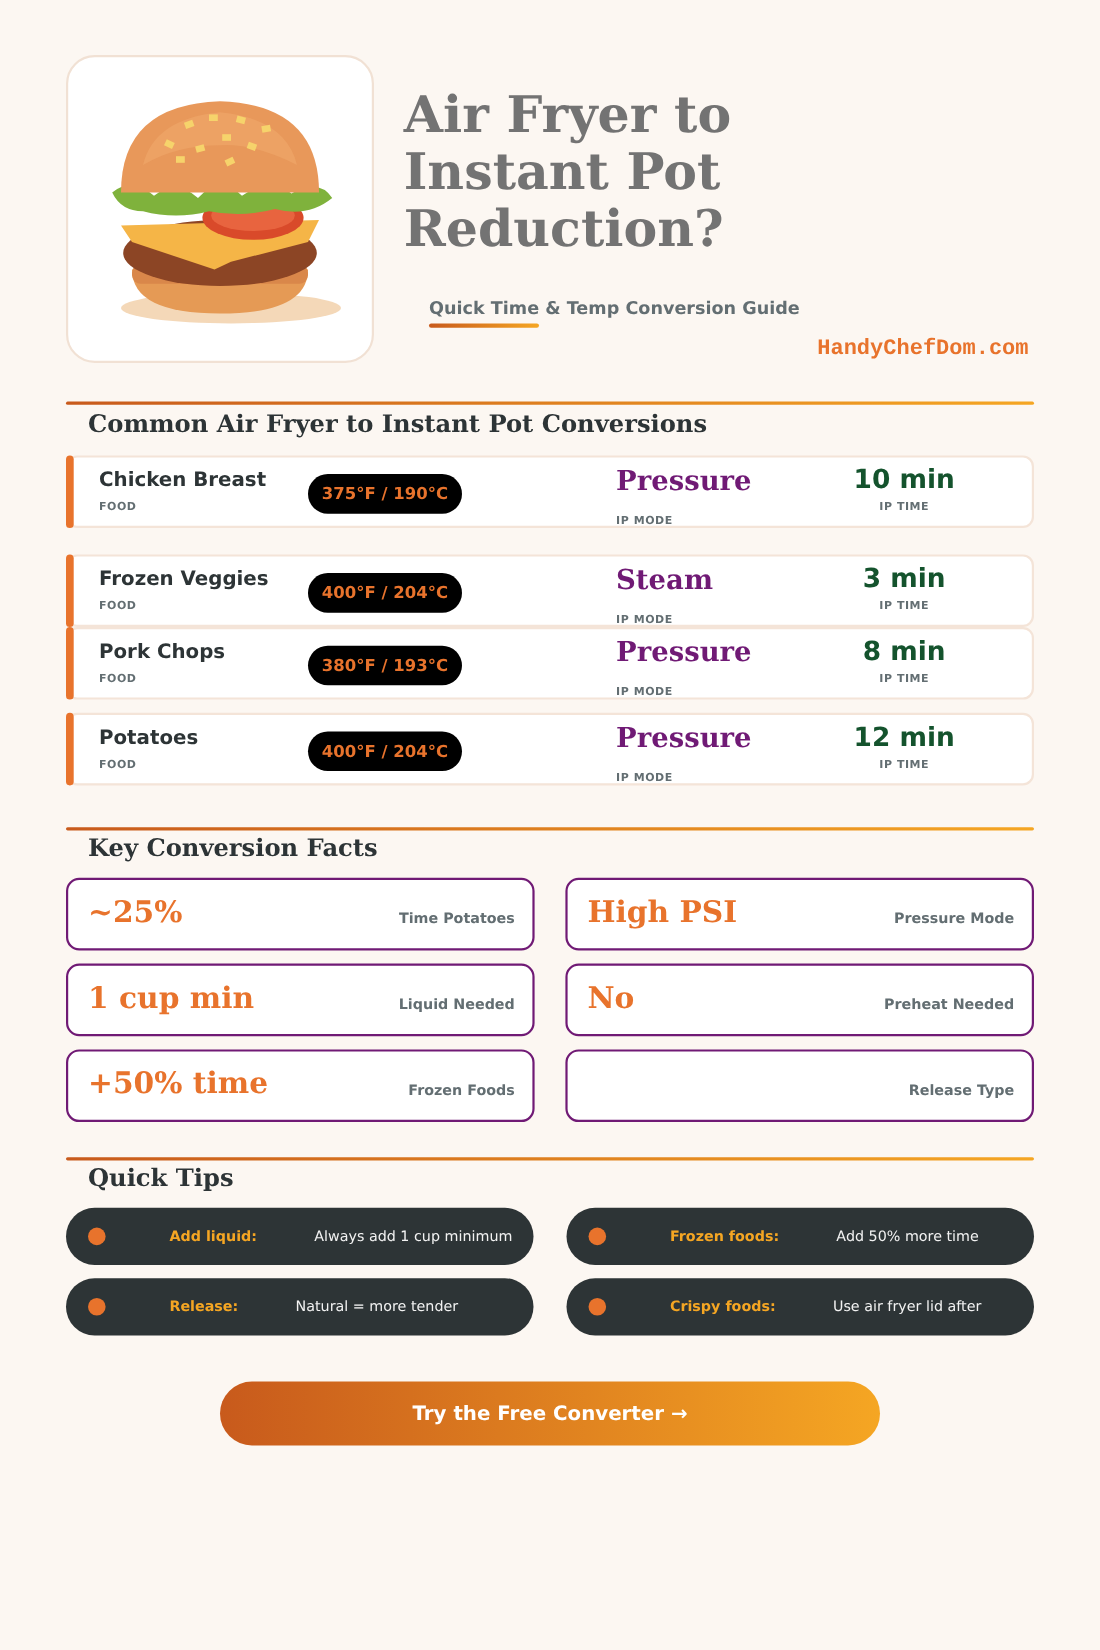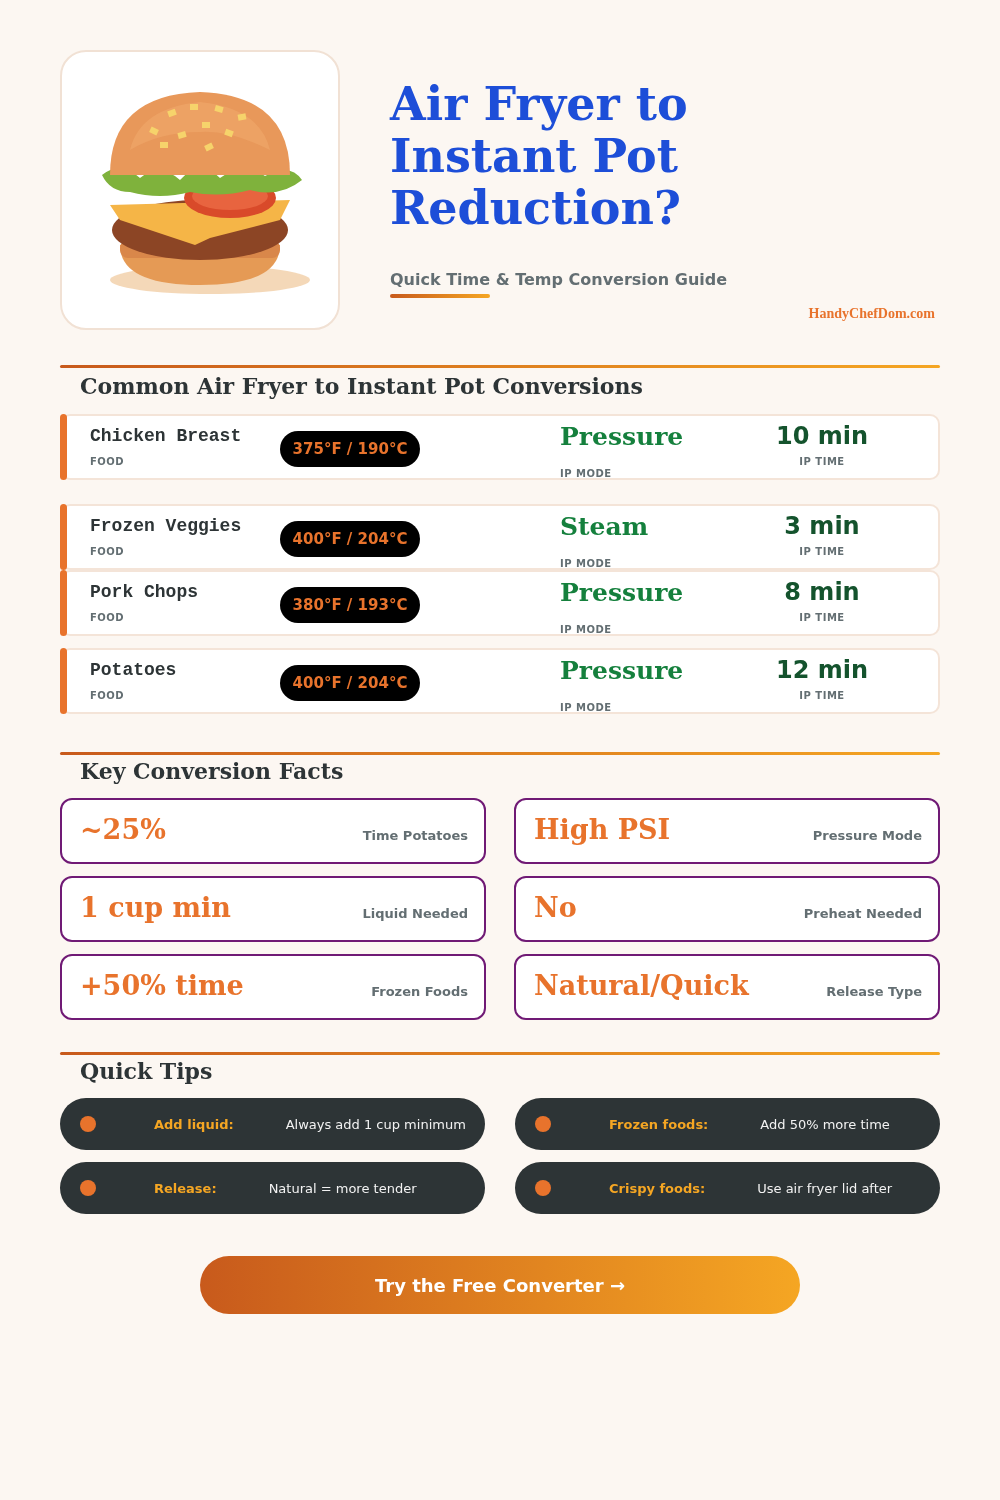--- a/index.html
+++ b/index.html
@@ -10,35 +10,35 @@
     color: #2d3436;
     position: relative;
     overflow: hidden;
   }
   .hero-image {
     position: absolute; left: 60px; top: 50px; width: 280px; height: 280px;
     background: #ffffff; border: 2px solid #f1e1d4; border-radius: 26px;
     display: flex; align-items: center; justify-content: center;
   }
   .title {
-    position: absolute; left: 390px; top: 78px; width: 420px;
+    position: absolute; left: 367px; top: 78px; width: 420px;
     font-family: "DejaVu Serif", serif; font-weight: bold;
-    font-size: 46px; line-height: 52px; color: #1d4ed8;
+    font-size: 46px; line-height: 52px; color: #737373;
   }
   .subtitle {
     position: absolute; left: 390px; top: 270px;
     font-size: 16px; font-weight: bold; color: #636e72;
   }
   .subtitle-underline {
     position: absolute; left: 390px; top: 294px; width: 100px; height: 4px;
     border-radius: 2px; background: linear-gradient(90deg, #c85a1c, #f5a623);
   }
   .brand {
     position: absolute; right: 65px; top: 306px;
-    font-family: Liberation Serif, serif; font-weight: bold; font-size: 14px;
+    font-family: Liberation Mono, monospace; font-weight: bold; font-size: 20px;
     color: #e8732c;
     text-align: right;
   }
   .section-rule {
     position: absolute; left: 60px; width: 880px; height: 3px;
     background: linear-gradient(90deg, #c85a1c, #f5a623); border-radius: 2px;
   }
   .section-title {
     position: absolute; left: 80px;
     font-family: "DejaVu Serif", serif; font-weight: bold; font-size: 22px;
@@ -47,37 +47,37 @@
   .conv-row {
     position: absolute; left: 60px; width: 880px; height: 66px;
     background: #ffffff; border: 2px solid #f4e4d8; border-radius: 10px;
   }
   .conv-row .accent {
     position: absolute; left: -2px; top: -2px; bottom: -2px; width: 7px;
     background: #e8732c; border-radius: 4px;
   }
   .conv-row .food-name {
     position: absolute; left: 28px; top: 10px;
-    font-size: 18px; font-weight: bold; color: #2d3436; font-family: Liberation Mono, monospace;
+    font-size: 18px; font-weight: bold; color: #2d3436;
   }
   .conv-row .small-label {
     font-size: 10px; font-weight: bold; color: #636e72; letter-spacing: 0.5px;
     position: absolute;
   }
   .conv-row .food-label { left: 28px; top: 40px; }
   .temp-pill {
     position: absolute; left: 218px; top: 15px; width: 140px; height: 36px;
     border-radius: 18px; background: #000000;
     color: #e8732c; font-weight: bold; font-size: 15px;
     display: flex; align-items: center; justify-content: center;
   }
   .mode-value {
     position: absolute; left: 498px; top: 6px;
     font-family: "DejaVu Serif", serif; font-weight: bold; font-size: 25px;
-    color: #15803d;
+    color: #701a75;
   }
   .mode-label { left: 498px; top: 40px; margin-top: 12px; }
   .time-value {
     position: absolute; left: 680px; width: 160px; top: 6px; text-align: center;
     font-weight: bold; font-size: 24px; color: #14532d;
   }
   .time-label { left: 680px; width: 160px; top: 40px; text-align: center; }
   .fact-card {
     position: absolute; width: 426px; height: 66px;
     background: #ffffff; border: 2px solid #701a75; border-radius: 12px;
@@ -213,21 +213,20 @@
 </div>
 <div class="fact-card" style="left:514px; top:876px">
   <div class="fact-value">No</div>
   <div class="fact-label">Preheat Needed</div>
 </div>
 <div class="fact-card" style="left:60px; top:954px">
   <div class="fact-value">+50% time</div>
   <div class="fact-label">Frozen Foods</div>
 </div>
 <div class="fact-card" style="left:514px; top:954px">
-  <div class="fact-value">Natural/Quick</div>
   <div class="fact-label">Release Type</div>
 </div>
 
 <div class="section-rule" style="top:1052px"></div>
 <div class="section-title" style="top:1058px">Quick Tips</div>
 
 <div class="tip" style="left:60px; top:1098px">
   <span class="dot"></span>
   <span class="tip-key">Add liquid:</span>
   <span class="tip-text">Always add 1 cup minimum</span>

